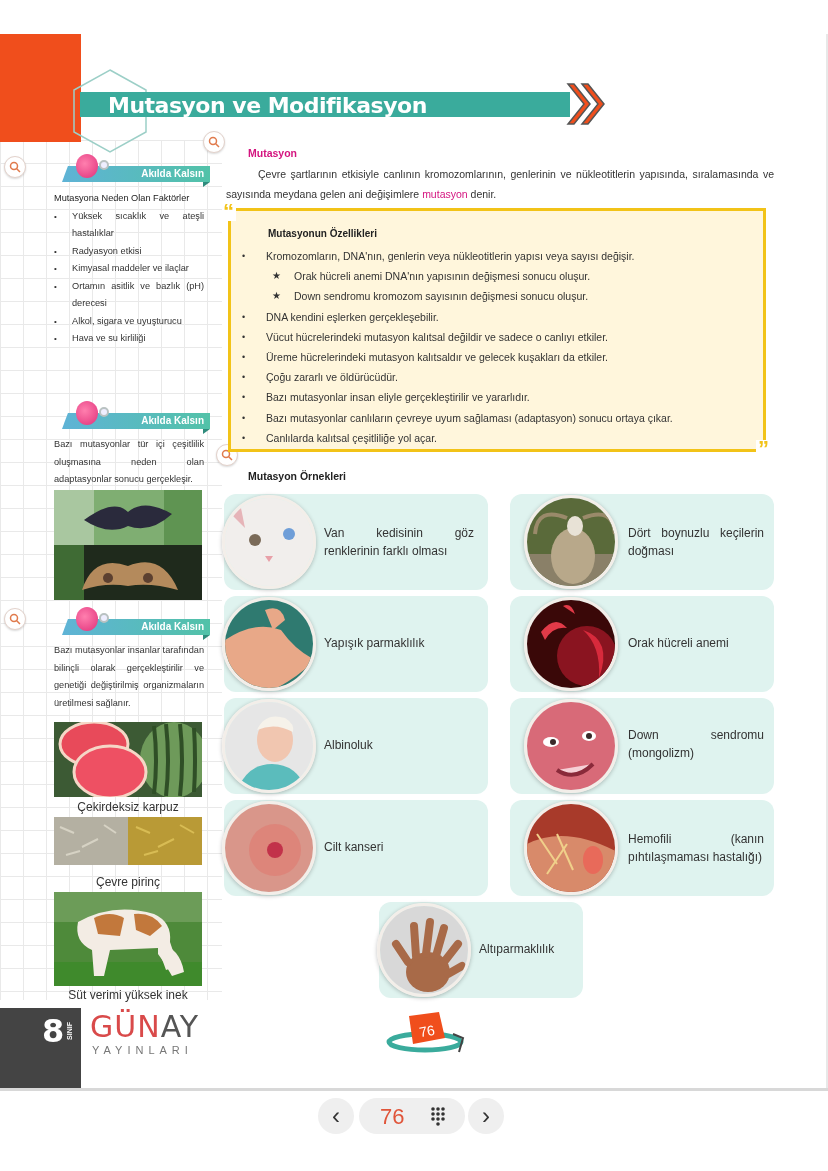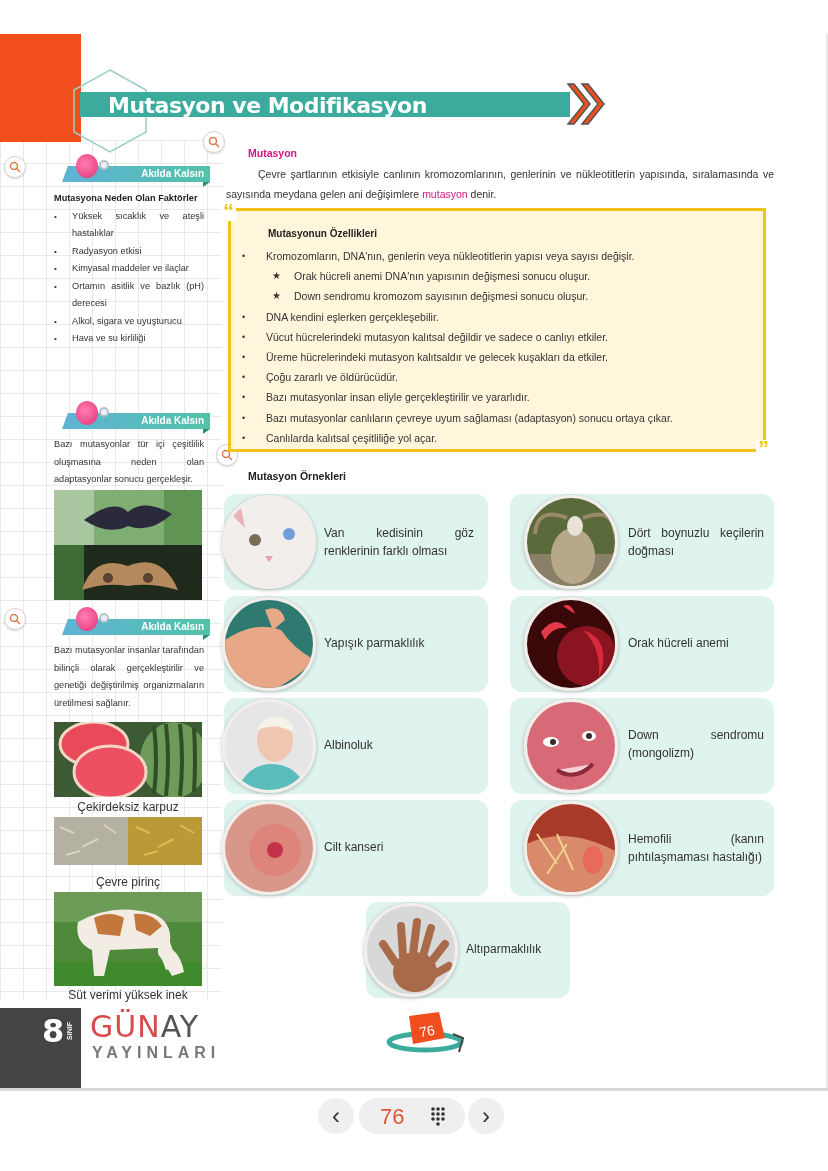--- a/index.html
+++ b/index.html
@@ -32,21 +32,21 @@
   
   .ribbon { position: absolute; left: 62px; width: 148px; height: 20px; }
   .ribbon .band { position: absolute; left: 0; top: 2px; width: 148px; height: 16px; background: linear-gradient(90deg, #5fb3d6, #52c2a8);
     clip-path: polygon(4% 0, 100% 0, 100% 100%, 0 100%); }
   .ribbon .fold { position: absolute; right: 0; top: 18px; width: 0; height: 0; border-left: 7px solid #2f8b7c; border-bottom: 5px solid transparent; }
   .ribbon .label { position: absolute; right: 6px; top: 4px; font-size: 10px; font-weight: bold; color: #ffffff; }
   .ribbon .mascot { position: absolute; left: 14px; top: -10px; width: 22px; height: 24px; border-radius: 50%; background: radial-gradient(circle at 40% 40%, #ff7fae, #e0307a); }
   .ribbon .mascot-eye { position: absolute; left: 37px; top: -4px; width: 10px; height: 10px; border-radius: 50%; border: 2px solid #b9c2c2; background: #eef; }
 
   .side-text { position: absolute; left: 54px; width: 150px; font-size: 9.2px; line-height: 17.5px; color: #333; text-align: justify; }
-  .side-text b { font-weight: bold; color: #222; margin-top: 10px; }
+  .side-text b { font-weight: normal; color: #222; margin-top: 10px; }
   .side-list { list-style: none; }
   .side-list li { position: relative; padding-left: 18px; text-align: justify; }
   .side-list li::before { content: "•"; position: absolute; left: 0; font-size: 8px; }
 
   .photo { position: absolute; left: 54px; width: 148px; overflow: hidden; }
   .caption { position: absolute; left: 54px; width: 148px; text-align: center; font-size: 12px; color: #333; }
 
   
   .section-head { position: absolute; left: 248px; top: 147px; font-size: 10.5px; font-weight: bold; color: #d4147f; }
   .intro { position: absolute; left: 226px; top: 164px; width: 548px; font-size: 10.5px; line-height: 20px; color: #333; text-indent: 32px; text-align: justify; }
@@ -68,21 +68,21 @@
   .card { position: absolute; width: 264px; height: 96px; background: #dff3ef; border-radius: 12px; }
   .card-img { position: absolute; width: 94px; height: 94px; border-radius: 50%; border: 3px solid #f3eee9; box-shadow: 0 1px 4px rgba(0,0,0,0.25); overflow: hidden; }
   .card-label { position: absolute; font-size: 12px; line-height: 18px; color: #333; text-align: justify; }
 
   
   .footer-dark { position: absolute; left: 0; top: 1008px; width: 81px; height: 82px; background: #444; }
   .grade-num { position: absolute; left: 42px; top: 1012px; font-size: 32px; font-weight: bold; color: #fff; font-family: "DejaVu Sans", sans-serif; }
   .grade-label { position: absolute; left: 66px; top: 1022px; font-size: 7px; font-weight: bold; color: #fff; writing-mode: vertical-rl; transform: rotate(180deg); }
   .brand { position: absolute; left: 90px; top: 1009px; font-size: 30px; color: #d94a4a; letter-spacing: 1px; font-family: "DejaVu Sans", sans-serif; font-weight: normal; }
   .brand .ay { color: #555; }
-  .brand-sub { position: absolute; left: 92px; top: 1044px; font-size: 16px; color: #777; letter-spacing: 5px; font-weight: bold; }
+  .brand-sub { position: absolute; left: 92px; top: 1044px; font-size: 11px; color: #777; letter-spacing: 5px; }
   .page-badge { position: absolute; left: 383px; top: 1008px; width: 90px; height: 48px; }
 
   .divider-bar { position: absolute; left: 0; top: 1088px; width: 828px; height: 3px; background: #d8d8d8; }
 
   
   .pager-btn { position: absolute; top: 1098px; width: 36px; height: 36px; border-radius: 50%; background: #efefef; display: flex; align-items: center; justify-content: center; font-size: 24px; color: #333; }
   .pager-mid { position: absolute; left: 359px; top: 1098px; width: 106px; height: 36px; border-radius: 18px; background: #efefef; }
   .pager-num { position: absolute; left: 380px; top: 1104px; font-size: 22px; color: #e0553a; }
   .pager-grid { position: absolute; left: 430px; top: 1106px; width: 16px; height: 20px; }
 </style>
@@ -333,21 +333,21 @@
           <line x1="10" y1="30" x2="30" y2="60"></line>
           <line x1="20" y1="70" x2="40" y2="40"></line>
           <line x1="30" y1="30" x2="46" y2="66"></line>
         </g>
         <ellipse cx="66" cy="56" rx="10" ry="14" fill="#e86a5a"></ellipse>
       </svg>
   </div>
   <div class="card-label" style="left:118px; top:30px; width:136px;">Hemofili (kanın pıhtılaşmaması hastalığı)</div>
 </div>
 
-<div class="card" style="left:366px; top:902px; width:204px;">
+<div class="card" style="left:379px; top:902px; width:204px;">
   <div class="card-img" style="left:-2px; top:1px;">
     <svg width="94" height="94" viewBox="0 0 94 94">
         <rect width="94" height="94" fill="#d8d8d8"></rect>
         <ellipse cx="48" cy="66" rx="22" ry="20" fill="#a86a48"></ellipse>
         <g stroke="#a86a48" stroke-width="8" stroke-linecap="round">
           <line x1="28" y1="56" x2="16" y2="38"></line>
           <line x1="36" y1="50" x2="34" y2="20"></line>
           <line x1="46" y1="48" x2="50" y2="16"></line>
           <line x1="56" y1="50" x2="64" y2="22"></line>
           <line x1="64" y1="56" x2="78" y2="38"></line>

